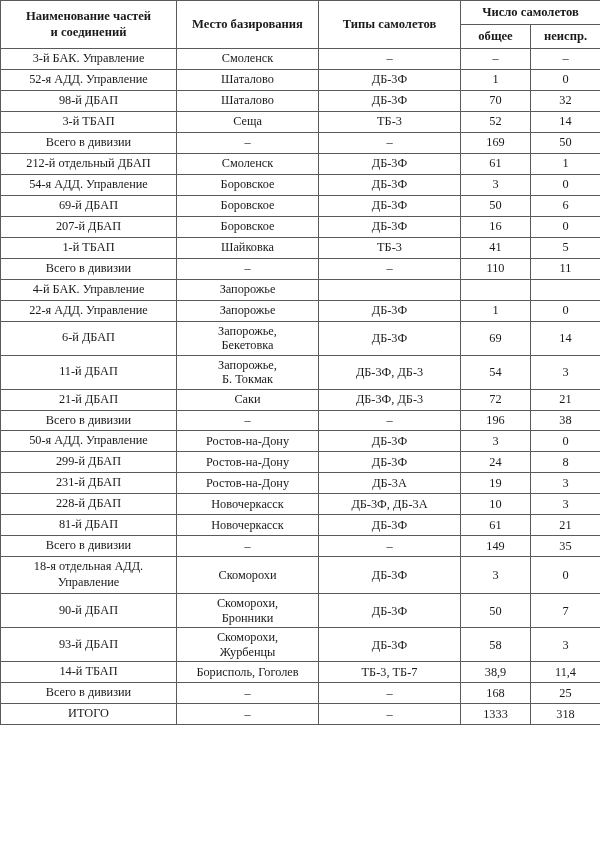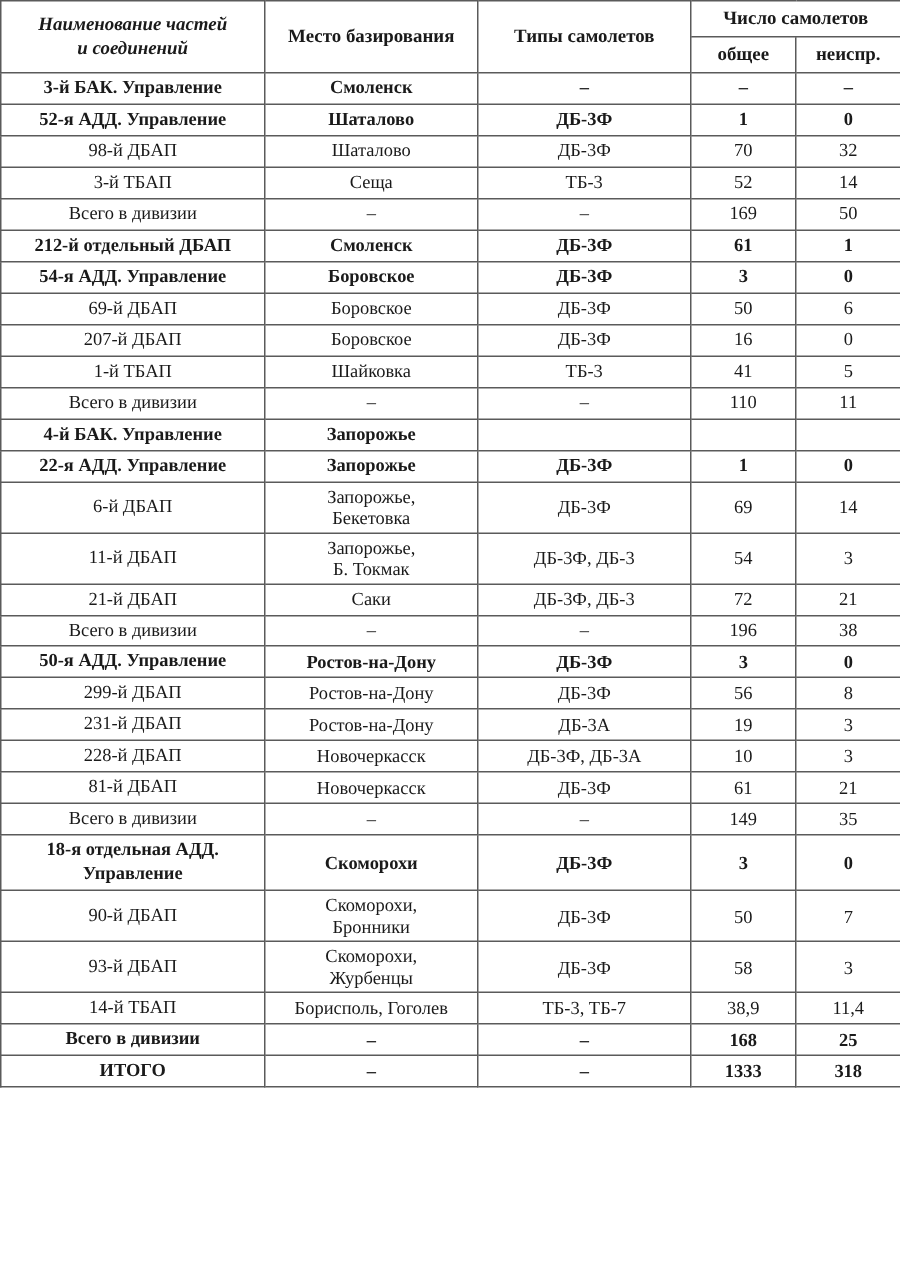--- a/index.html
+++ b/index.html
@@ -34,30 +34,30 @@
     padding: 2px 6px;
     vertical-align: middle;
     text-align: center;
     white-space: pre-line;
   }
   #aircraft-table thead th {
     font-weight: bold;
     font-size: 12.6px;
     padding: 4px 5px;
   }
-  th.hdr-name { line-height: 1.3; font-style: italic; }
+  th.hdr-name { line-height: 1.3; }
 
   td.cell-name {
     text-align: left;
     padding-left: 7px;
     line-height: 1.3;
   }
   tr.row-bold td,
   tr.row-bold td.cell-name {
-    font-weight: bold;
+    font-weight: normal;
   }
   tr.row-tall td { padding-top: 7px; padding-bottom: 7px; }
 </style>
 </head>
 <body>
 
 <table id="aircraft-table">
   <colgroup>
     <col class="c-name">
       <col class="c-base">
@@ -204,21 +204,21 @@
         <td class="cell-name">50-я АДД. Управление</td>
         <td>Ростов-на-Дону</td>
         <td>ДБ-3Ф</td>
         <td>3</td>
         <td>0</td>
       </tr>
       <tr>
         <td class="cell-name">299-й ДБАП</td>
         <td>Ростов-на-Дону</td>
         <td>ДБ-3Ф</td>
-        <td>56</td>
+        <td>24</td>
         <td>8</td>
       </tr>
       <tr>
         <td class="cell-name">231-й ДБАП</td>
         <td>Ростов-на-Дону</td>
         <td>ДБ-3А</td>
         <td>19</td>
         <td>3</td>
       </tr>
       <tr>

